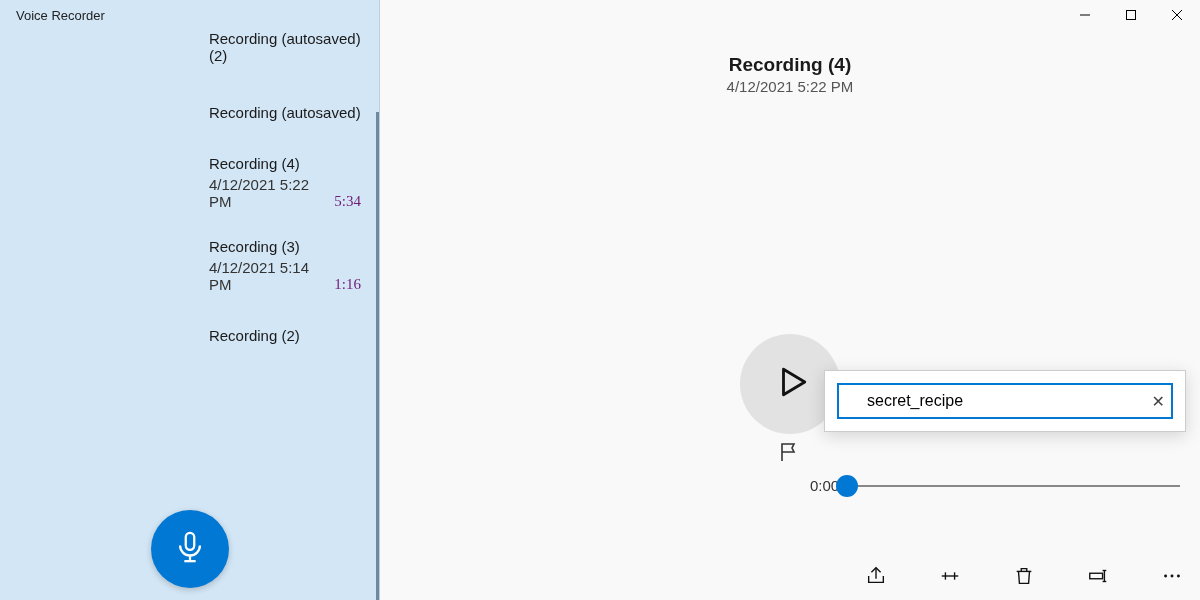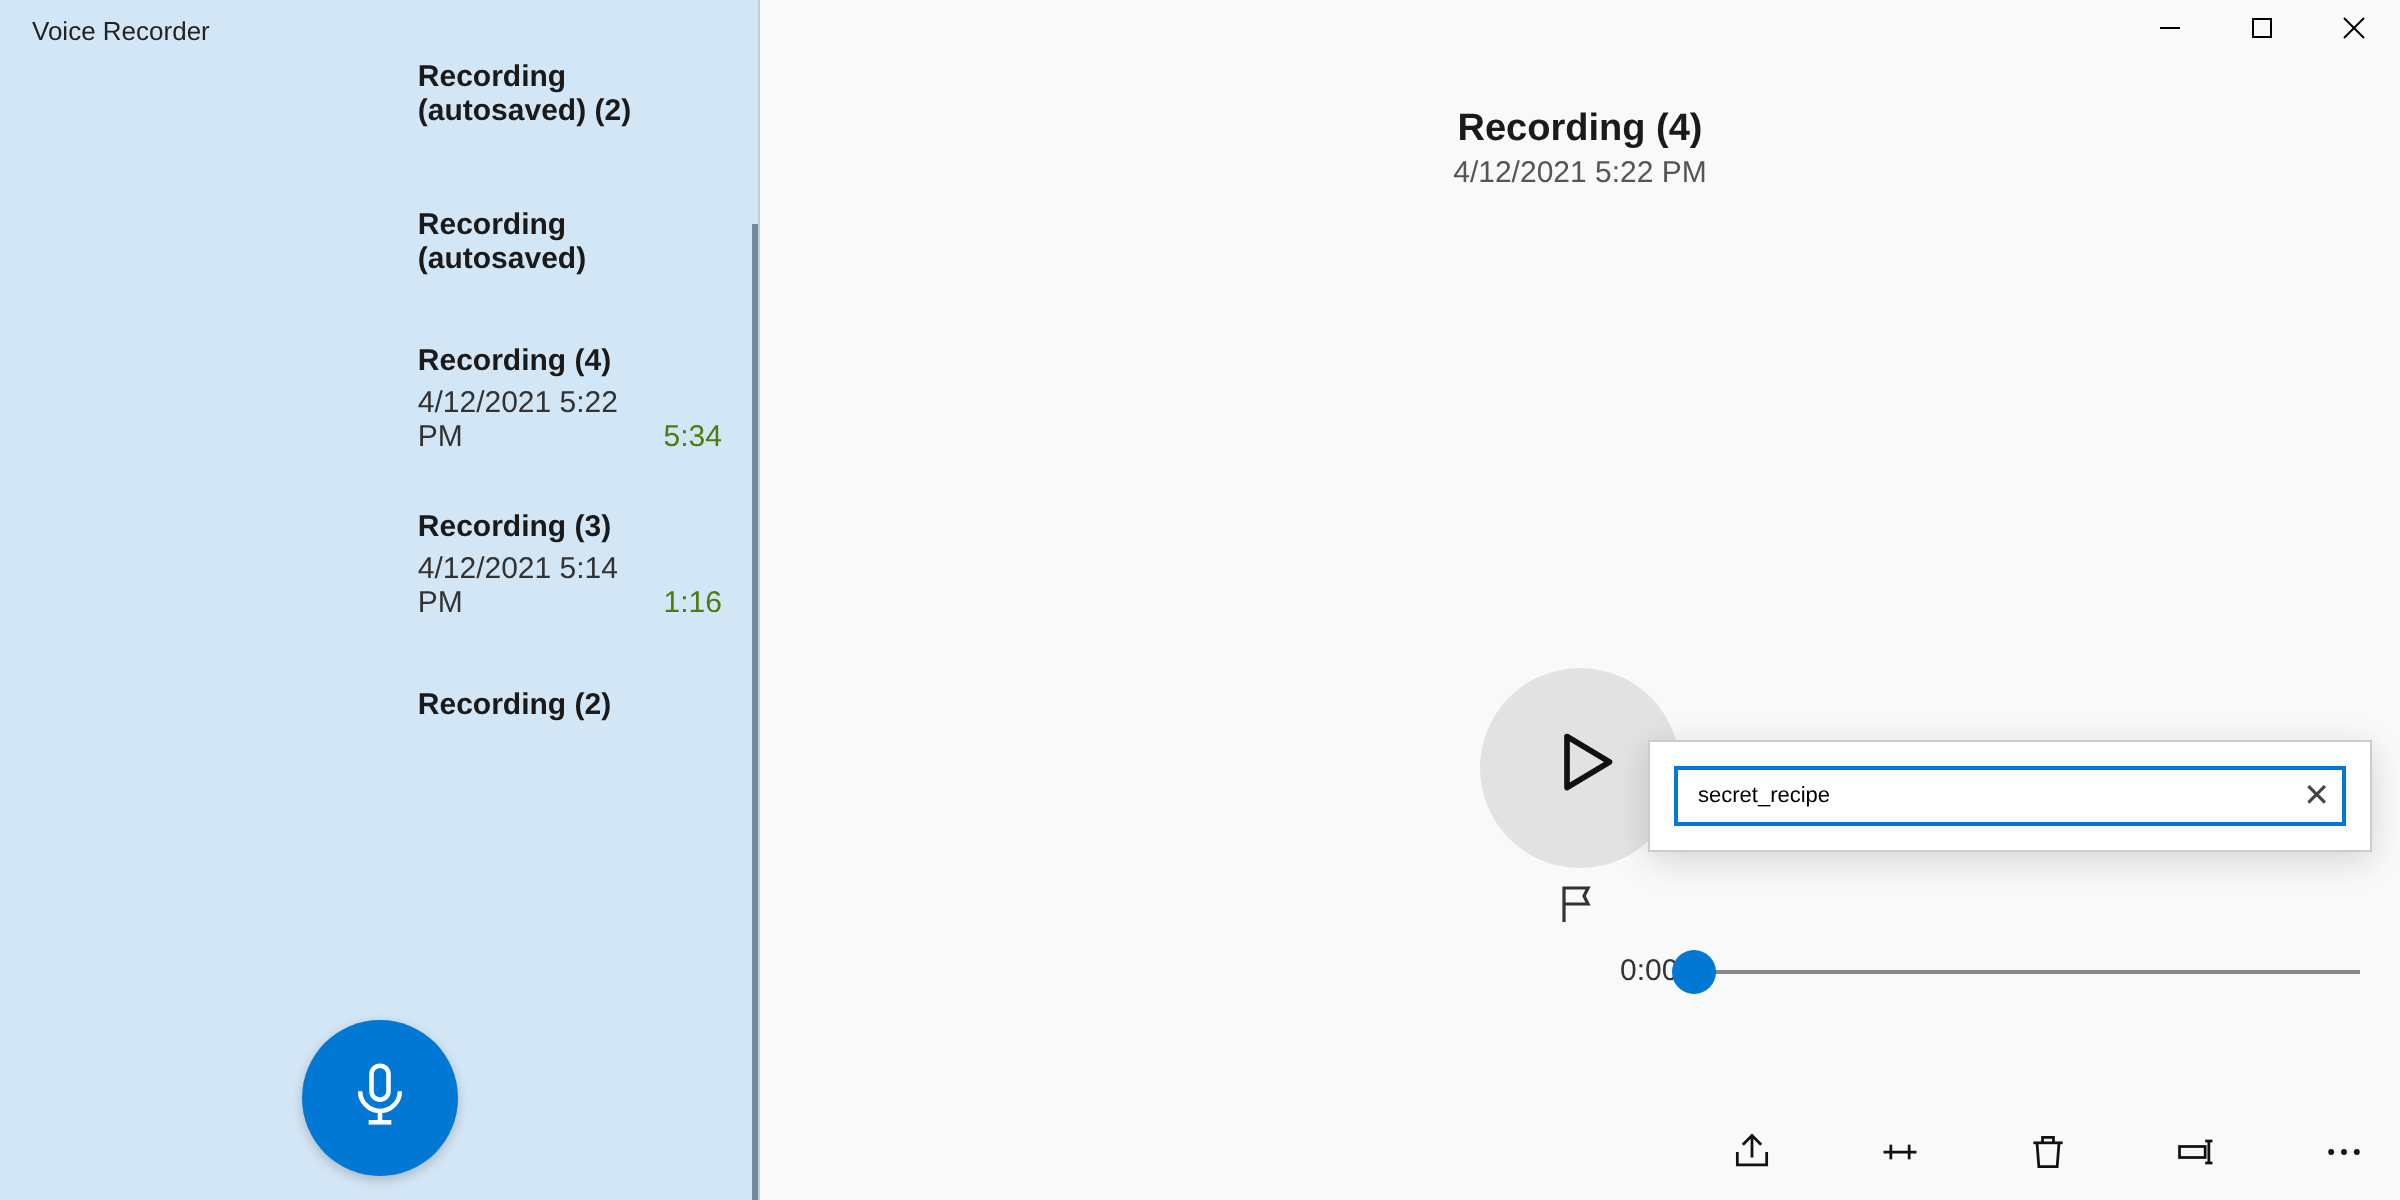--- a/index.html
+++ b/index.html
@@ -7,23 +7,23 @@
 
     
     .sidebar { width: 380px; background: #d3e6f5; display: flex; flex-direction: row; position: relative; border-right: 1px solid rgba(0,0,0,0.1); }
     .sidebar-scroll-indicator { position: absolute; right: 0; top: 112px; bottom: 0; width: 3px; background: #6f8a9e; }
     .app-title { font-size: 13px; padding: 8px 16px 2px; color: #222; }
     .section-header { font-size: 16px; font-weight: 600; padding: 10px 16px 8px; cursor: default; }
     .divider { height: 1px; background: #a0b8c8; margin: 0 16px; }
     .recordings-list { padding-top: 10px; overflow-y: hidden; flex: 1; }
     .recording-item { padding: 14px 18px 14px 24px; cursor: pointer; display: flex; justify-content: space-between; align-items: flex-start; }
     .recording-item.simple { padding: 20px 18px 20px 24px; }
-    .recording-title { font-size: 15px; font-weight: 700; color: #1a1a1a; }
+    .recording-title { font-size: 15px; font-weight: 400; color: #1a1a1a; }
     .recording-datetime { font-size: 15px; color: #333; margin-top: 4px; }
-    .recording-duration { font-size: 15px; color: #4d7c0f; align-self: flex-end; }
+    .recording-duration { font-size: 15px; color: #701a75; align-self: flex-end; font-family: Liberation Serif, serif; }
 
     
     .record-button { position: absolute; bottom: 12px; left: 50%; transform: translateX(-50%); width: 78px; height: 78px; border-radius: 50%; background: #0078d4; display: flex; align-items: center; justify-content: center; cursor: pointer; box-shadow: 0 2px 6px rgba(0,0,0,0.2); }
     .record-button svg { width: 34px; height: 34px; }
 
     
     .main { flex: 1; background: #f9f9f9; display: flex; flex-direction: column; position: relative; }
     .window-controls { position: absolute; top: 0; right: 0; display: flex; }
     .window-btn { width: 46px; height: 32px; display: flex; align-items: center; justify-content: center; cursor: pointer; }
 
@@ -42,21 +42,21 @@
     .time-current { font-size: 15px; color: #333; margin-right: 8px; }
     .track { flex: 1; height: 2px; background: #888; position: relative; }
     .playhead { position: absolute; left: 0; top: 50%; transform: translate(-50%, -50%); width: 22px; height: 22px; border-radius: 50%; background: #0078d4; }
 
     .toolbar { position: absolute; bottom: 10px; right: 16px; display: flex; gap: 50px; align-items: center; }
     .tool-btn { width: 24px; height: 24px; cursor: pointer; display: flex; align-items: center; justify-content: center; }
 
     
     .rename-popup { position: absolute; right: 14px; top: 370px; width: 362px; background: #fff; border: 1px solid #ccc; box-shadow: 0 4px 16px rgba(0,0,0,0.15); padding: 12px; z-index: 10; }
     .rename-input-wrap { position: relative; }
-    .rename-input { width: 100%; border: 2px solid #0078d4; padding: 7px 30px 7px 10px; font-size: 11px; outline: none; }
+    .rename-input { width: 100%; border: 2px solid #0078d4; padding: 7px 30px 7px 28px; font-size: 16px; outline: none; }
     .rename-clear { position: absolute; right: 8px; top: 50%; transform: translateY(-50%); cursor: pointer; font-size: 16px; color: #444; }
     .rename-actions { display: flex; justify-content: flex-end; margin-top: 90px; }
     .rename-btn { background: #e5e5e5; border: none; padding: 10px 28px; font-size: 15px; cursor: pointer; }
   </style>
 </head>
 <body>
 
 <div class="sidebar">
   <div class="app-title">Voice Recorder</div>
 

